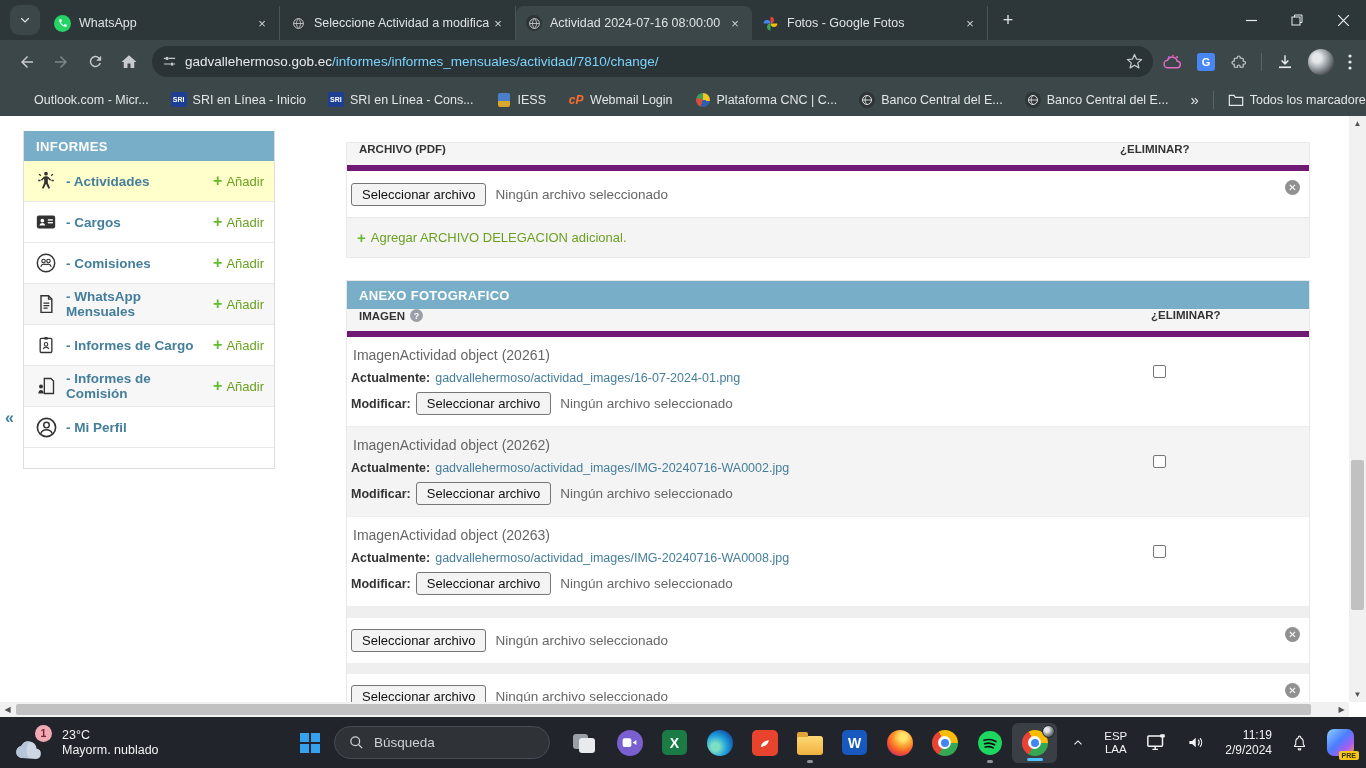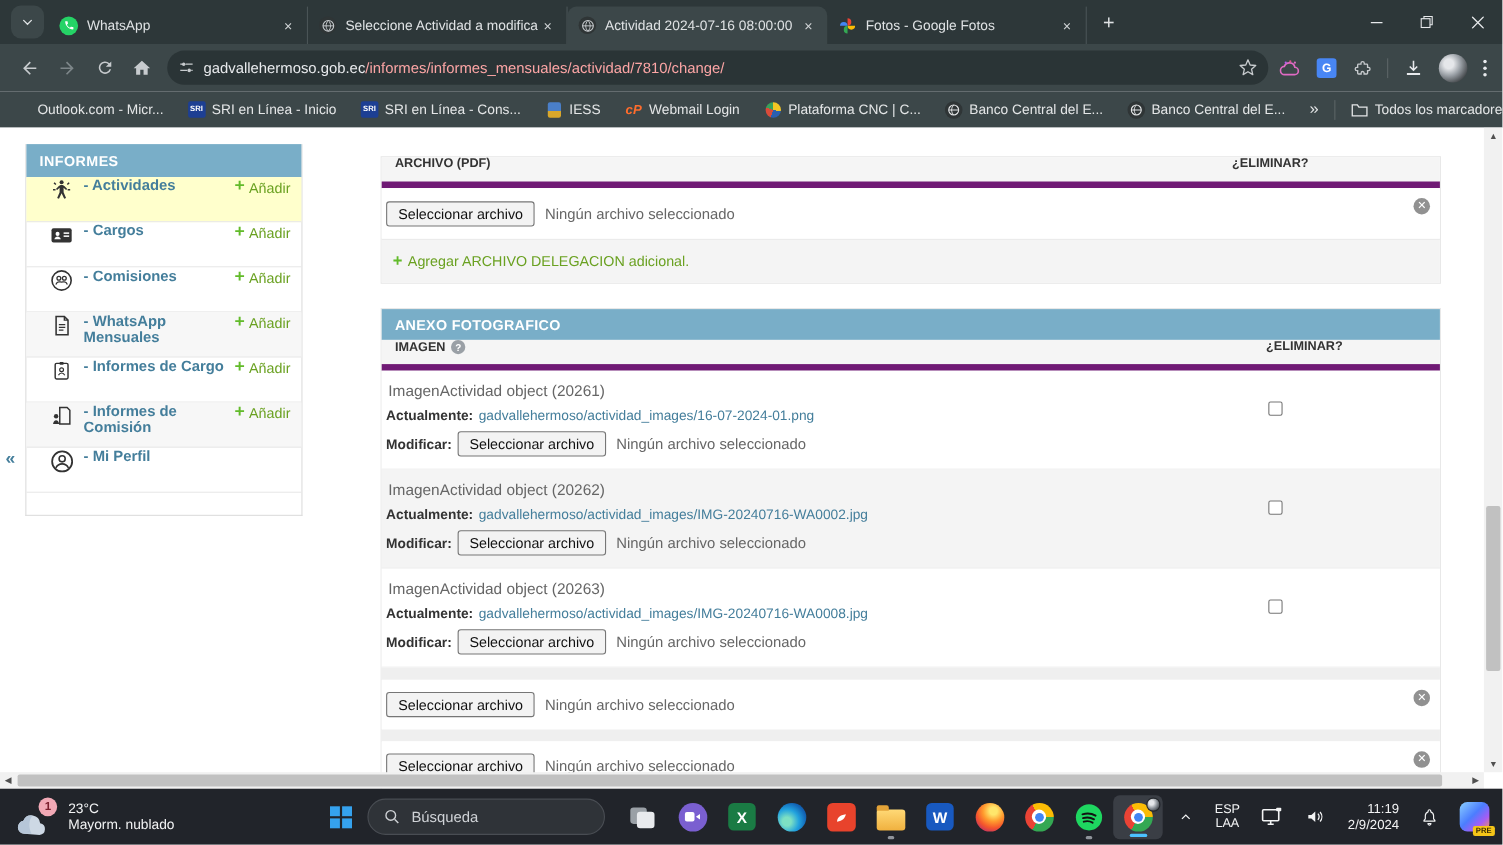--- a/index.html
+++ b/index.html
@@ -18,21 +18,21 @@
   .wa-badge{width:17px;height:17px;border-radius:50%;background:#25d366;display:flex;align-items:center;justify-content:center}
   .newtab{width:28px;height:28px;margin:6px;align-self:center;color:#dfe2e4;font-size:18px;display:flex;align-items:center;justify-content:center;border-radius:6px}
   .wincontrols{position:absolute;right:0;top:0;height:40px;display:flex}
   .wc{width:46px;height:40px;display:flex;align-items:center;justify-content:center;color:#e8eaed}
 
   
   .toolbar{position:absolute;top:40px;left:0;width:1366px;height:43px;background:#3c4749;display:flex;align-items:center;padding:0 10px}
   .navbtn{width:34px;height:34px;display:flex;align-items:center;justify-content:center;border-radius:50%}
   .omnibox{flex:1;height:31px;margin:0 10px 0 6px;background:#2a3436;border-radius:16px;display:flex;align-items:center;padding:0 10px;min-width:0}
   .omni-url{flex:1;font-size:13.5px;white-space:nowrap;overflow:hidden;margin-left:8px}
-  .u1{color:#e8eaed}.u2{color:#fca5a5}
+  .u1{color:#e8eaed}.u2{color:#7dd3fc}
   .extbar{display:flex;align-items:center;gap:14px;padding-right:4px}
   .sep-v{width:1px;height:18px;background:#5b6466}
   .avatar{width:26px;height:26px;border-radius:50%;background:radial-gradient(circle at 35% 35%,#e5e7ea 0 18%,#9aa0a6 45%,#3c4043 80%)}
 
   
   .bookmarks{position:absolute;top:83px;left:0;width:1366px;height:33px;background:#3c4749;display:flex;align-items:center;padding:0 12px;color:#e4e6e7;font-size:12.5px}
   .bm{display:flex;align-items:center;gap:6px;margin-right:22px;white-space:nowrap}
   .bm-ico{width:16px;height:16px;display:inline-flex;align-items:center;justify-content:center;flex:none}
   .ms-grid{display:grid;grid-template-columns:7px 7px;grid-template-rows:7px 7px;gap:1px}
   .ms-grid i{display:block}
@@ -40,21 +40,21 @@
   .cp{color:#ff6c2c;font-weight:bold;font-size:12px;font-style:italic}
   .bm-right{margin-left:auto;display:flex;align-items:center;gap:14px}
   .globe-dark{width:16px;height:16px;border-radius:50%;background:#2f3536;display:flex;align-items:center;justify-content:center}
 
   
   .page{position:absolute;top:116px;left:0;width:1366px;height:601px;background:#fff;overflow:hidden}
   .collapse{position:absolute;left:5px;top:293px;color:#447e9b;font-size:16px;font-weight:bold}
 
   .sidebar{position:absolute;left:23px;top:15px;width:252px;border:1px solid #ddd;border-top:none;background:#fff}
   .sb-title{background:#79aec8;color:#fff;font-weight:bold;font-size:13px;letter-spacing:.4px;padding:8px 12px;height:30px}
-  .sb-row{height:41px;display:flex;align-items:flex-start;padding:0 10px 0 20px;border-bottom:1px solid #e9e9e9}
+  .sb-row{height:41px;display:flex;align-items:center;padding:0 10px 0 10px;border-bottom:1px solid #e9e9e9}
   .sb-row .lbl{color:#447e9b;font-weight:bold;font-size:13.5px;margin-left:8px}
   .sb-ico{width:24px;height:24px;display:inline-flex;align-items:center;justify-content:center;flex:none}
   .sb-add{margin-left:auto;display:flex;align-items:center;gap:4px;font-size:13px;color:#6aa121}
   .sb-add .plus{color:#62bb2a;font-weight:bold;font-size:16px}
   .sb-pad{height:20px}
   .r-sel{background:#ffffcc}.r-alt{background:#f7f7f7}
 
   .content{position:absolute;left:346px;top:26px;width:964px}
   .mod{border:1px solid #e8e8e8;margin-bottom:22px}
   .mod-h{background:#79aec8;color:#fff;font-weight:bold;font-size:13px;letter-spacing:.3px;padding:7px 12px;height:28px}

